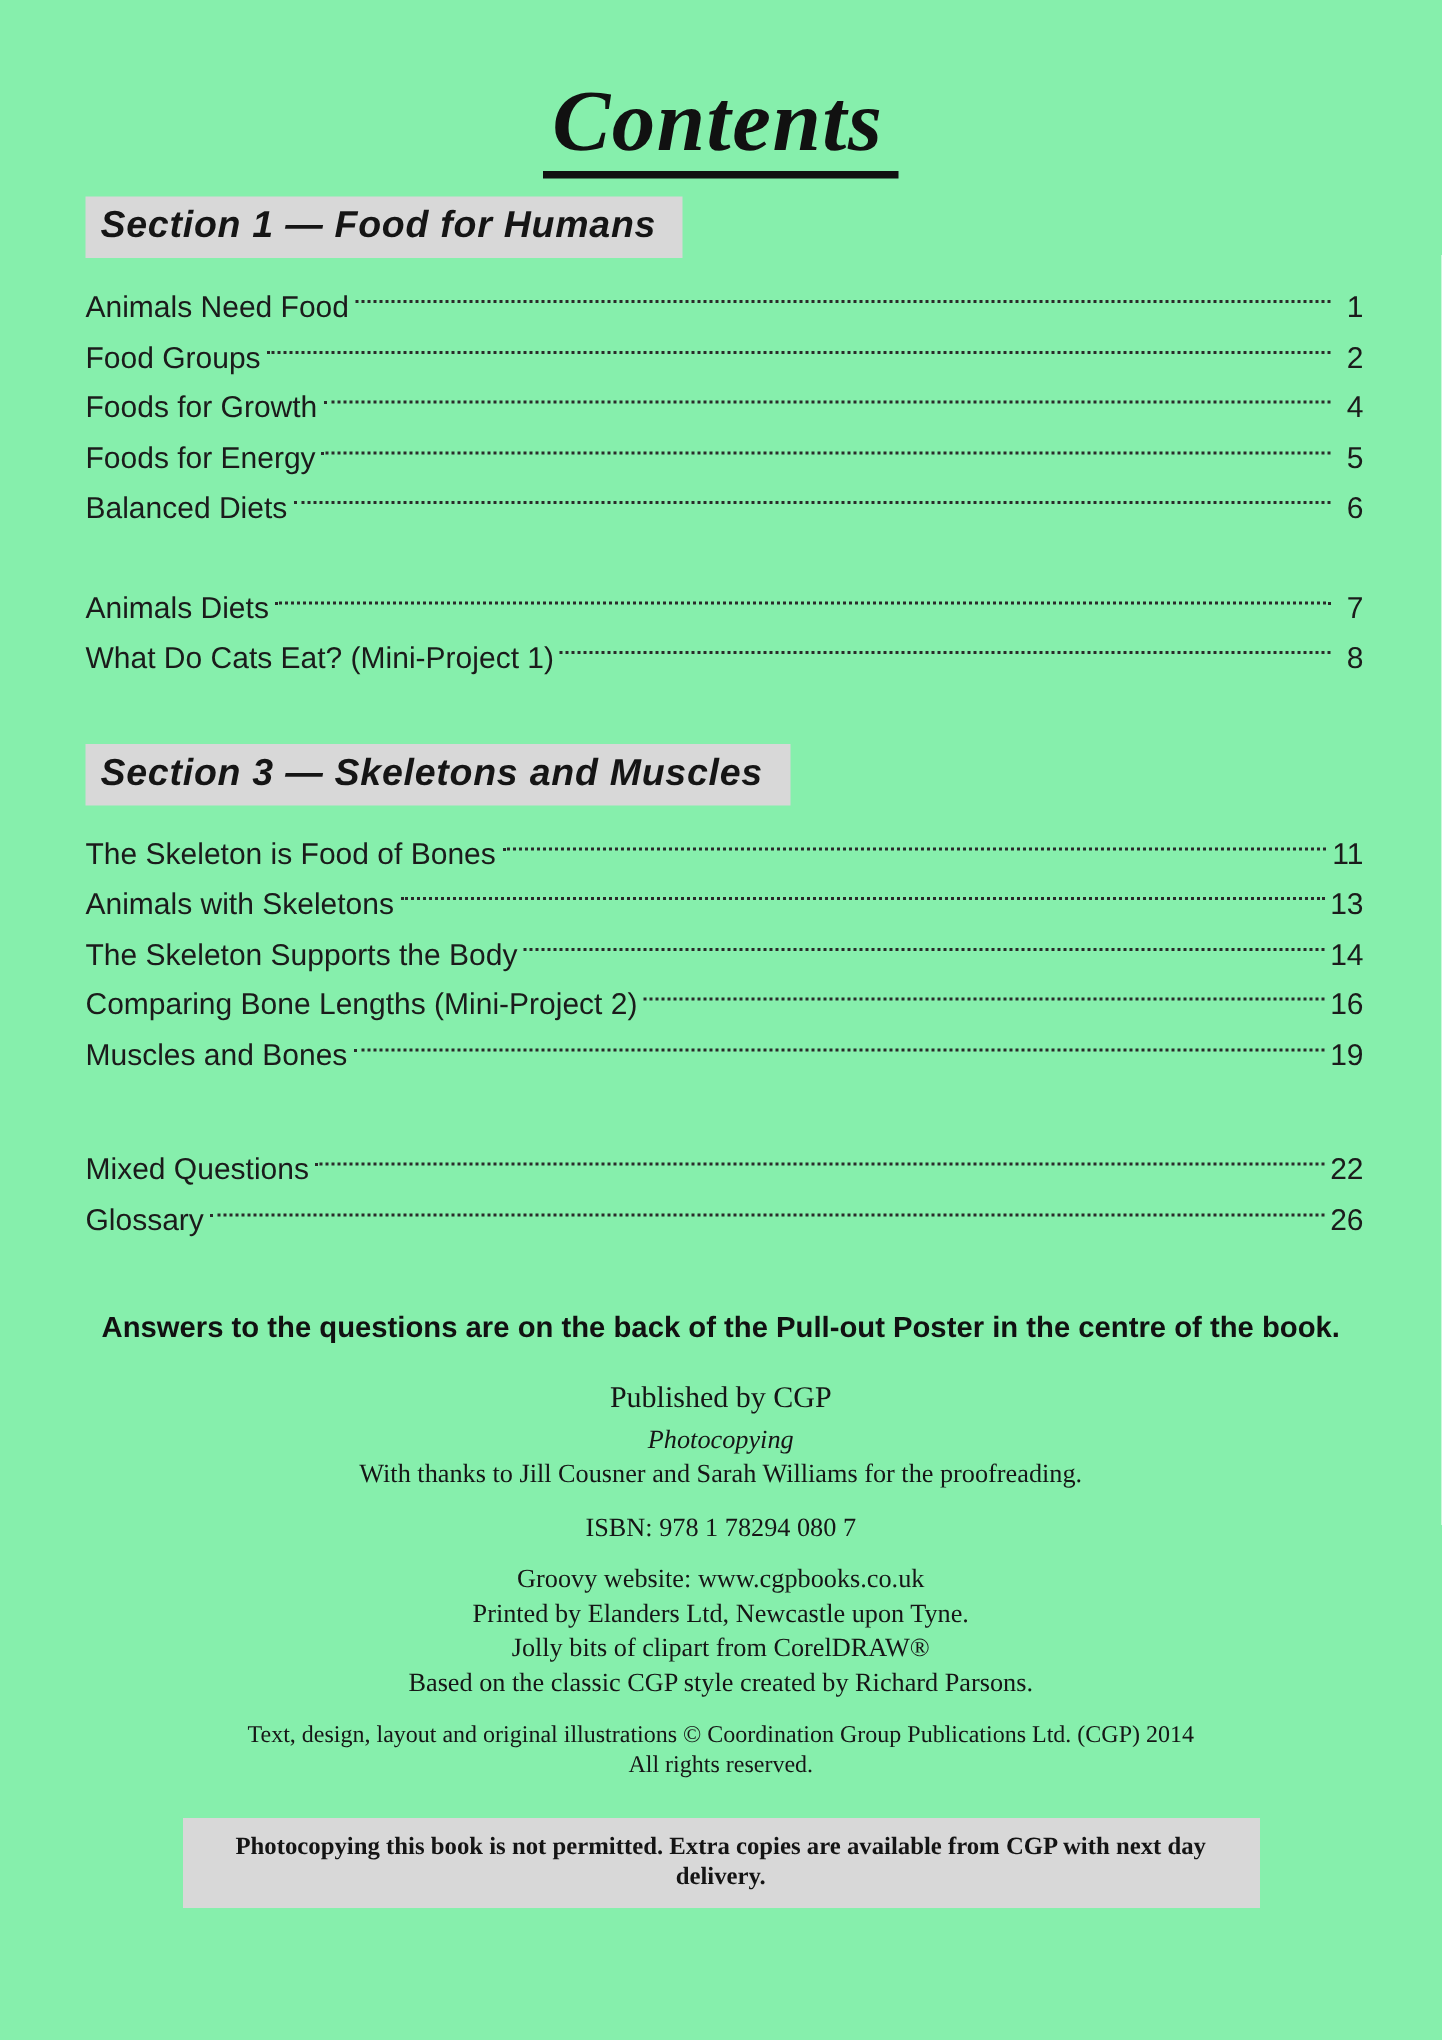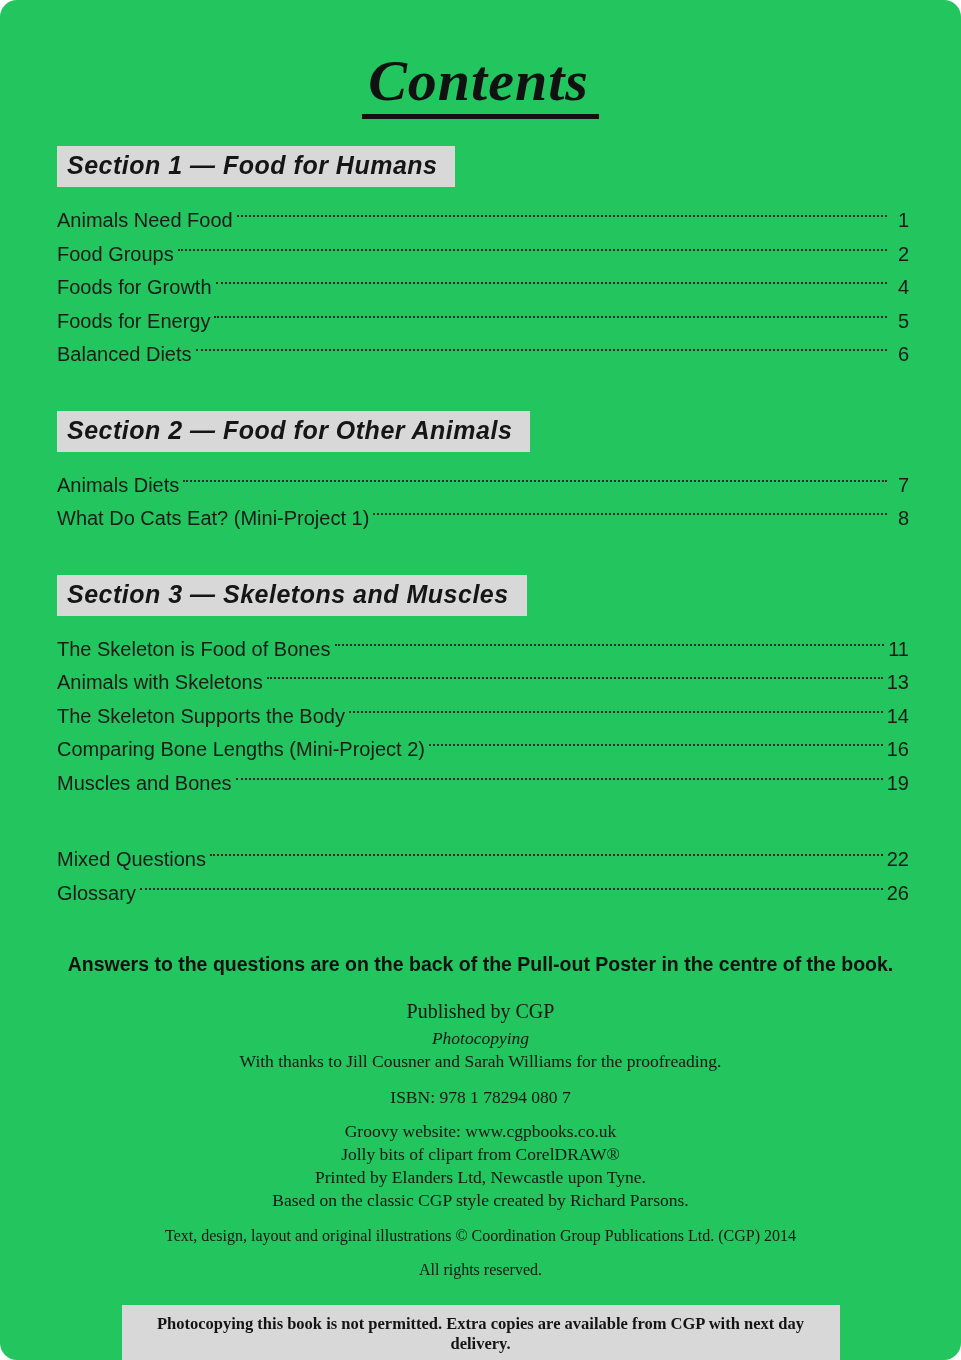--- a/index.html
+++ b/index.html
@@ -2,25 +2,24 @@
 <html><head>
 <meta charset="utf-8">
 <style>
   * { margin: 0; padding: 0; box-sizing: border-box; }
   html, body { background: #ffffff; }
   .page {
     position: relative;
     width: 961px;
     height: 1360px;
     margin: 0 auto;
-    background: #22c55e;
+    background: #86efac;
     color: #1b1b1b;
     font-family: "Liberation Sans", sans-serif;
     overflow: hidden;
-    border-radius: 17px;
   }
   
   .title-wrap {
     text-align: center;
     padding-top: 52px;
   }
   .page-title {
     display: inline-block;
     font-family: "Liberation Serif", serif;
     font-style: italic;
@@ -28,21 +27,21 @@
     font-size: 58px;
     letter-spacing: 1px;
     color: #111;
     border-bottom: 5px solid #111;
     padding: 0 10px 4px 6px;
     line-height: 1.0;
   }
   
   .toc {
     padding: 0 52px 0 57px;
-    margin-top: 27px;
+    margin-top: 12px;
   }
   .toc-group { margin-top: 46px; }
   .toc-group:first-child { margin-top: 0; }
   .toc-group.no-header { margin-top: 56px; }
   .section-header-bar {
     display: inline-block;
     background: #d8d8d8;
     padding: 5px 18px 7px 10px;
     margin-bottom: 10px;
   }
@@ -89,21 +88,21 @@
     margin-top: 24px;
     text-align: center;
     font-family: "Liberation Serif", serif;
     color: #161616;
   }
   .imprint .published { font-size: 20px; }
   .imprint .contrib-head { font-style: italic; font-size: 17.5px; margin-top: 5px; }
   .imprint .line { font-size: 17.5px; margin-top: 2px; }
   .imprint .isbn { font-size: 17.5px; margin-top: 15px; }
   .imprint .group2 { margin-top: 13px; }
-  .imprint .small { font-size: 16px; margin-top: 16px; }
+  .imprint .small { font-size: 16px; margin-top: 2px; }
   .imprint .copyright { margin-top: 16px; font-size: 16px; }
   
   .footer-box {
     margin: 26px auto 0 auto;
     width: 718px;
     background: #d8d8d8;
     padding: 9px 12px 11px 12px;
     text-align: center;
     font-family: "Liberation Serif", serif;
     font-weight: bold;
@@ -135,21 +134,21 @@
           <span class="pagenum">4</span>
         </div><div class="toc-row">
           <span class="label">Foods for Energy</span>
           <span class="leader"></span>
           <span class="pagenum">5</span>
         </div><div class="toc-row">
           <span class="label">Balanced Diets</span>
           <span class="leader"></span>
           <span class="pagenum">6</span>
         </div></div>
-      <div class="toc-group"><div class="section-header-bar" style="background: rgb(216, 216, 216);"><span class="section-header-text">Section 2 — Food for Other Animals</span></div><div class="toc-row">
+      <div class="toc-group"><div class="toc-row">
           <span class="label">Animals Diets</span>
           <span class="leader"></span>
           <span class="pagenum">7</span>
         </div><div class="toc-row italic">
           <span class="label">What Do Cats Eat? (Mini-Project 1)</span>
           <span class="leader"></span>
           <span class="pagenum">8</span>
         </div></div>
       <div class="toc-group"><div class="section-header-bar" style="background: rgb(216, 216, 216);"><span class="section-header-text">Section 3 — Skeletons and Muscles</span></div><div class="toc-row">
           <span class="label">The Skeleton is Food of Bones</span>
@@ -188,22 +187,22 @@
 
   <div class="answers-note">Answers to the questions are on the back of the Pull-out Poster in the centre of the book.</div>
 
   <div class="imprint">
     <div class="published">Published by CGP</div>
     <div class="contrib-head">Photocopying</div>
     <div class="line">With thanks to Jill Cousner and Sarah Williams for the proofreading.</div>
     <div class="isbn">ISBN: 978 1 78294 080 7</div>
     <div class="group2">
       <div class="line">Groovy website:  www.cgpbooks.co.uk</div>
+      <div class="line">Printed by Elanders Ltd, Newcastle upon Tyne.</div>
       <div class="line">Jolly bits of clipart from CorelDRAW®</div>
-      <div class="line">Printed by Elanders Ltd, Newcastle upon Tyne.</div>
       <div class="line">Based on the classic CGP style created by Richard Parsons.</div>
     </div>
     <div class="copyright">Text, design, layout and original illustrations  ©  Coordination Group Publications Ltd. (CGP) 2014</div>
     <div class="small">All rights reserved.</div>
   </div>
 
   <div class="footer-box">
     <div class="fline1">Photocopying this book is not permitted.  Extra copies are available from CGP with next day delivery.</div>
 
   </div>

